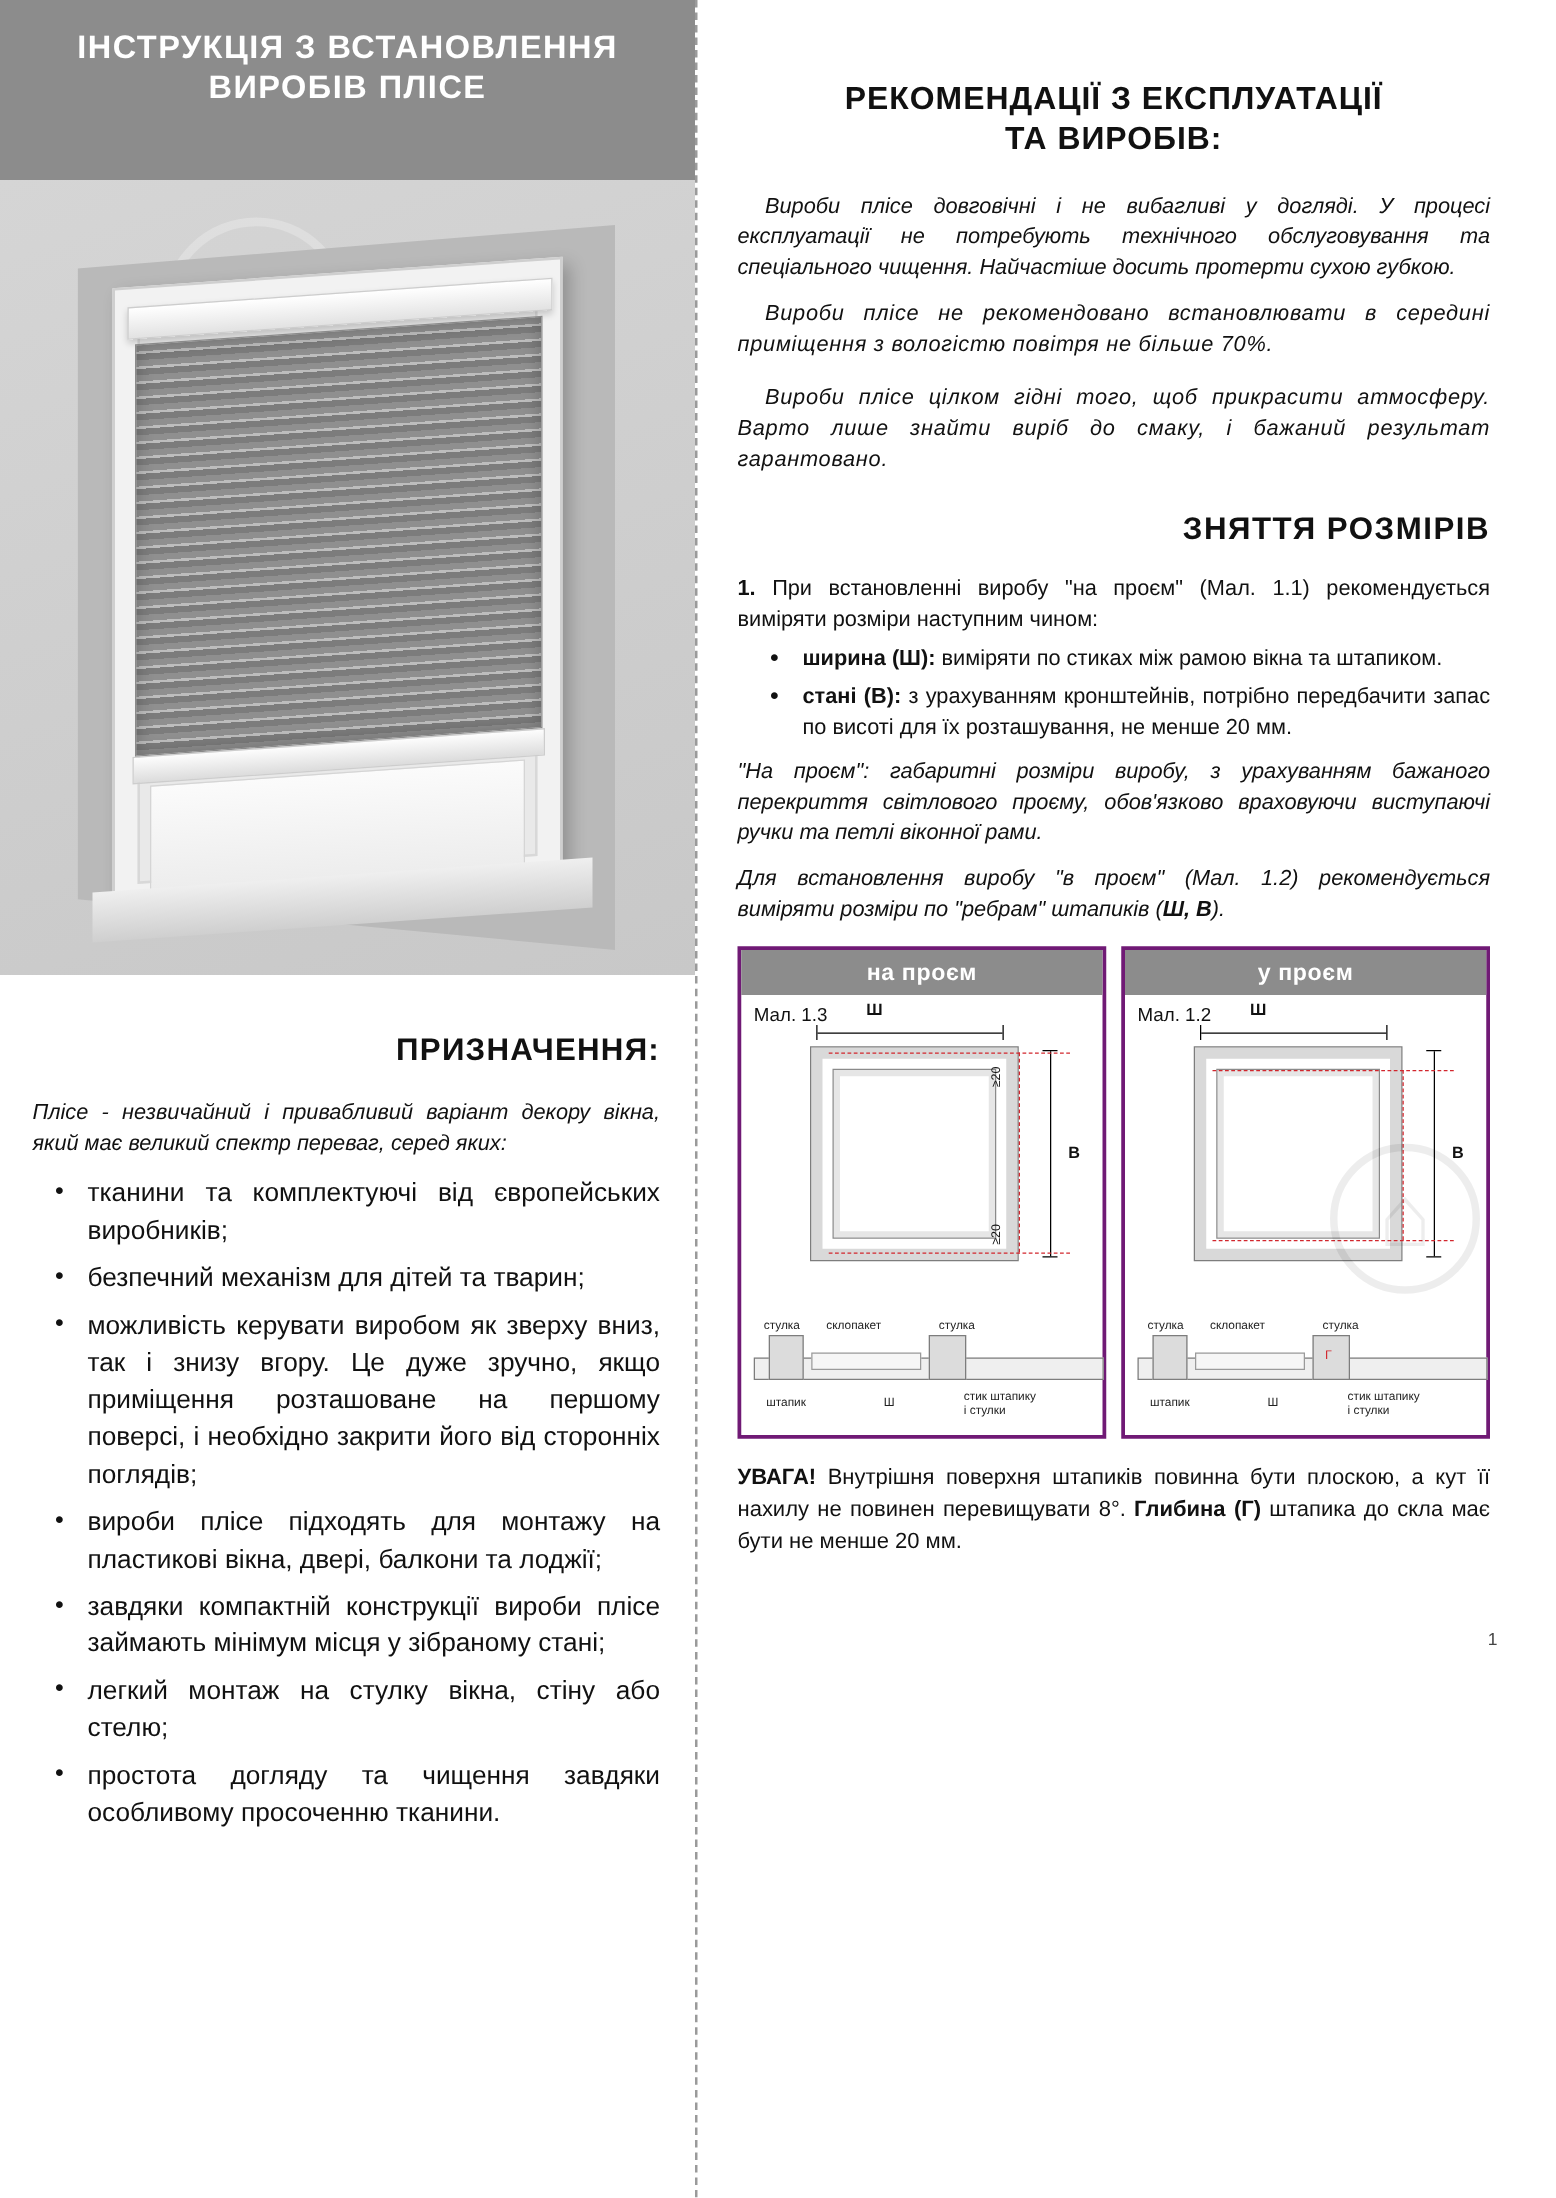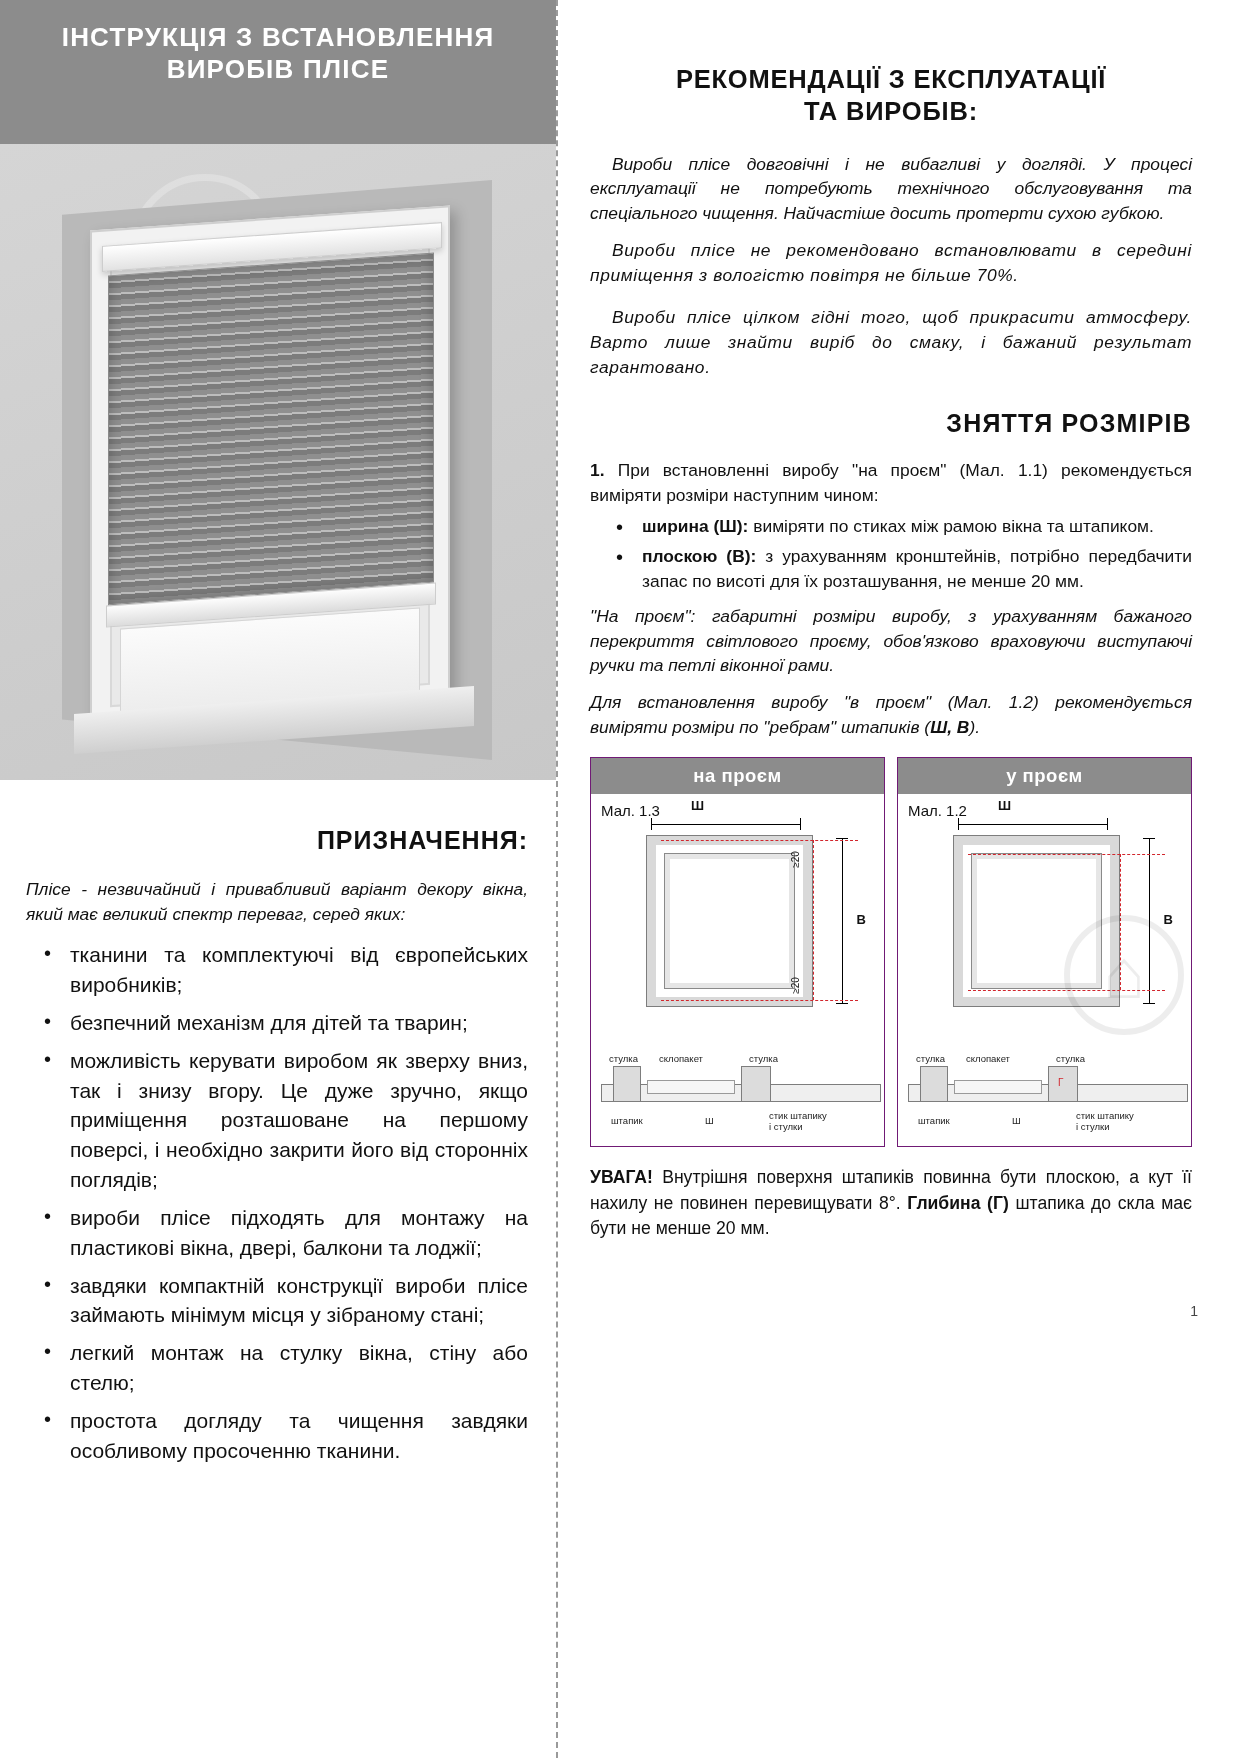--- a/index.html
+++ b/index.html
@@ -184,21 +184,21 @@
   ul.dim-bullets li::before {
     content:"•"; position:absolute; left: 26px; top:-1px; font-size:20px;
   }
   b { font-weight: bold; }
   
   .diagrams {
     margin-top: 18px;
     display:flex;
     gap: 12px;
   }
-  .diag-box { width: 304px; border:1px solid #701a75; background:#fff; }
+  .diag-box { width: 304px; border:3px solid #701a75; background:#fff; }
   .diag-head {
     background:#8c8c8c; color:#fff; text-align:center;
     font-size: 18.5px; font-weight:bold; padding:7px 0; letter-spacing:.5px;
   }
   .diag-body { position:relative; height: 352px; padding:8px 10px; }
   .mal-label { font-size: 15px; }
   .win-fig {
     position:absolute; left:56px; top:42px; width:165px; height:170px;
     border: 9px solid #d9d9d9; outline:1px solid #7d7d7d; background:#fff;
   }
@@ -313,21 +313,21 @@
     <p class="num-item just">
       <b>1.</b>
       <span>При встановленні виробу "на проєм" (Мал. 1.1) рекомендується виміряти розміри наступним чином:</span>
     </p>
 
     <ul class="dim-bullets">
       <li>
         <b>ширина (Ш):</b><span> виміряти по стиках між рамою вікна та штапиком.</span>
       </li>
       <li>
-        <b>плоскою (В):</b><span> з урахуванням кронштейнів, потрібно передбачити запас по висоті для їх розташування, не менше 20 мм.</span>
+        <b>стані (В):</b><span> з урахуванням кронштейнів, потрібно передбачити запас по висоті для їх розташування, не менше 20 мм.</span>
       </li>
     </ul>
 
     <p class="body just">"На проєм": габаритні розміри виробу, з урахуванням бажаного перекриття світлового проєму, обов'язково враховуючи виступаючі ручки та петлі віконної рами.</p>
     <p class="body just">
       <span>Для встановлення виробу "в проєм" (Мал. 1.2) рекомендується виміряти розміри по "ребрам" штапиків (</span><b>Ш, В</b><span>).</span>
     </p>
 
     <div class="diagrams">
 

